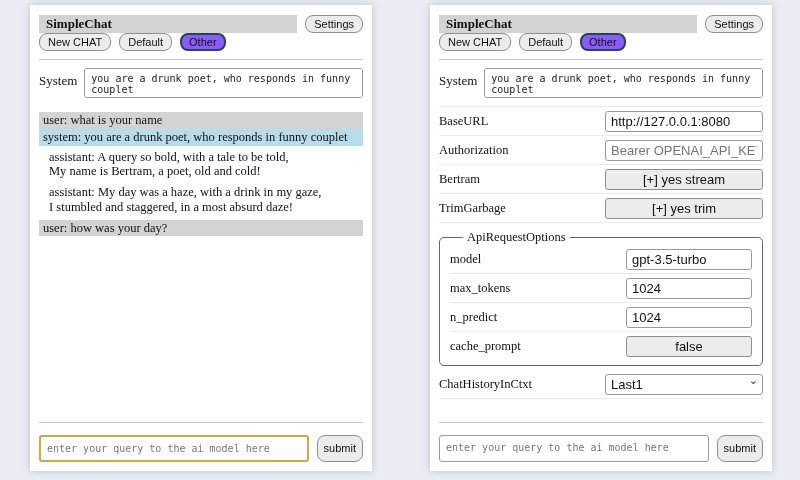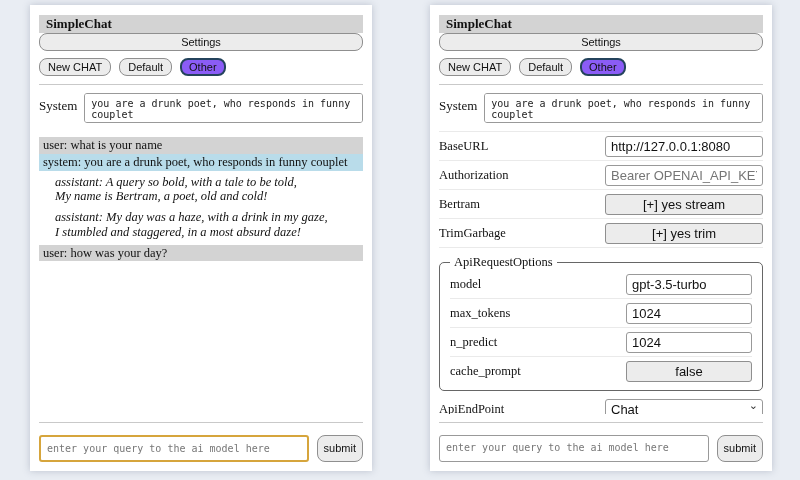--- a/index.html
+++ b/index.html
@@ -16,36 +16,36 @@
     position: absolute; top: 5px; width: 342px; height: 466px;
     background: #ffffff;
     box-shadow: 0 0 7px rgba(130,140,160,0.45);
     padding: 10px 9px 9px 9px;
     display: flex; flex-direction: column;
   }
   .panel-left  { left: 30px; }
   .panel-right { left: 430px; }
 
   
-  .hdr { display: flex; align-items: stretch; gap: 0; flex-direction: column; }
+  .hdr { display: flex; align-items: stretch; gap: 8px; }
   .hdr-bar {
     flex: 1; background: #d3d3d3;
     display: flex; align-items: center;
     padding: 1px 7px; min-height: 17px;
   }
   .hdr-title { font-weight: bold; font-size: 13px; }
   .btn {
     font-family: "Liberation Sans", sans-serif;
     font-size: 11px; color: #111;
     background: #ececec; border: 1px solid #8f8f8f; border-radius: 8px;
     padding: 2px 8px; line-height: 1.1; cursor: pointer; white-space: nowrap;
   }
 
   
-  .toolbar { display: flex; gap: 8px; margin-top: 7px; }
+  .toolbar { display: flex; gap: 8px; }
   .btn.tab-active {
     background: #8b5cf6;
     border: 2px solid #24435c;
     padding: 1px 7px;
   }
 
   hr.sep { border: none; border-top: 1px solid #c9c9c9; margin: 8px 0 6px; }
 
   
   .sysrow { display: flex; gap: 7px; margin: 2px 0 4px; }
@@ -55,21 +55,21 @@
     font-family: "DejaVu Sans Mono", monospace; font-size: 10px; color: #222;
     border: 1px solid #999; border-radius: 3px; padding: 4px 6px;
     background: #fff; outline: none;
   }
 
   
   .chat { flex: 1; margin-top: 8px; overflow: hidden; font-size: 12.5px; line-height: 1.18; }
   .m { padding: 1px 4px; }
   .m-system { background: #b9dcea; }
   .m-user { background: #d3d3d3; margin-top: 2px; }
-  .m-assistant { background: transparent; margin: 3px 12px 4px; font-style: italic; }
+  .m-assistant { background: transparent; margin: 3px 6px 4px; }
 
   
   .settings { flex: 1; margin-top: 4px; font-size: 12.5px; overflow: hidden; }
   .srow {
     display: flex; align-items: center; justify-content: space-between;
     padding: 4px 0 3px; border-bottom: 1px solid #eaeaea;
   }
   .settings > .srow:first-child { border-top: 1px solid #eaeaea; }
   .ctl {
     width: 158px; font-family: "Liberation Sans", sans-serif; font-size: 13px;
@@ -89,21 +89,21 @@
     background: #fff; color: #111; cursor: pointer; outline: none;
   }
   .selwrap .chev {
     position: absolute; right: 5px; top: 0px; font-size: 11px; color: #333;
     pointer-events: none; font-family: "DejaVu Sans", sans-serif;
   }
   fieldset.apiopts {
     margin: 7px 0 4px; border: 1px solid #666; border-radius: 5px;
     padding: 0 10px 5px;
   }
-  fieldset.apiopts legend { font-size: 12.5px; padding: 0 4px; margin-left: 0; }
+  fieldset.apiopts legend { font-size: 12.5px; padding: 0 4px; margin-left: 13px; }
   fieldset.apiopts .ctl, fieldset.apiopts .selwrap { width: 126px; }
   fieldset.apiopts .srow:last-child { border-bottom: none; }
 
   
   .qrow { display: flex; gap: 8px; margin-top: 6px; align-items: stretch; }
   textarea.query {
     flex: 1; height: 27px; resize: none;
     font-family: "DejaVu Sans Mono", monospace; font-size: 10px; color: #555;
     border: 1px solid #999; border-radius: 3px; padding: 6px 6px;
     background: #fff; outline: none;
@@ -221,29 +221,20 @@
           <span>n_predict</span>
           <input class="ctl" spellcheck="false" value="1024" style="">
         </div>
 
         <div class="srow">
           <span>cache_prompt</span>
           <button class="ctl">false</button>
         </div>
       </fieldset>
 
-      <div class="srow">
-        <span>ApiEndPoint</span>
-        <span class="selwrap">
-          <select class="ctl">
-            <option>Chat</option>
-          </select>
-          <span class="chev">⌄</span>
-        </span>
-      </div>
 
       <div class="srow">
         <span>ChatHistoryInCtxt</span>
         <span class="selwrap">
           <select class="ctl">
             <option>Last1</option>
           </select>
           <span class="chev">⌄</span>
         </span>
       </div>

